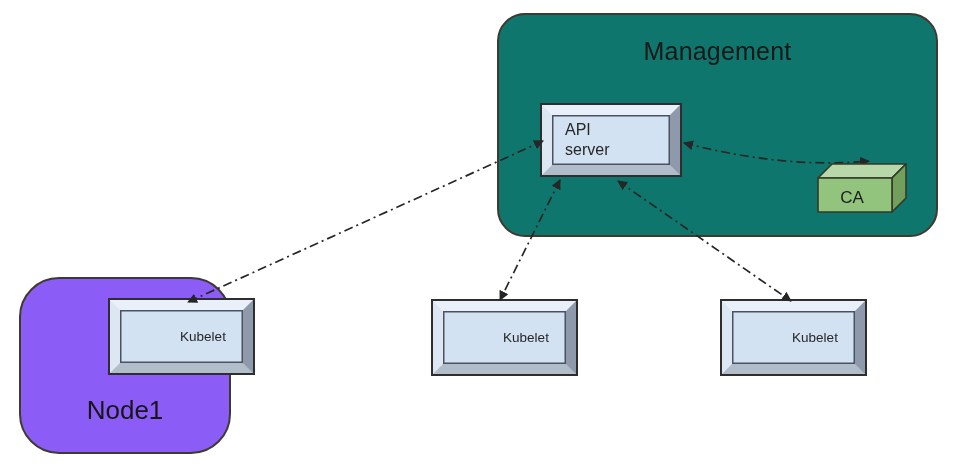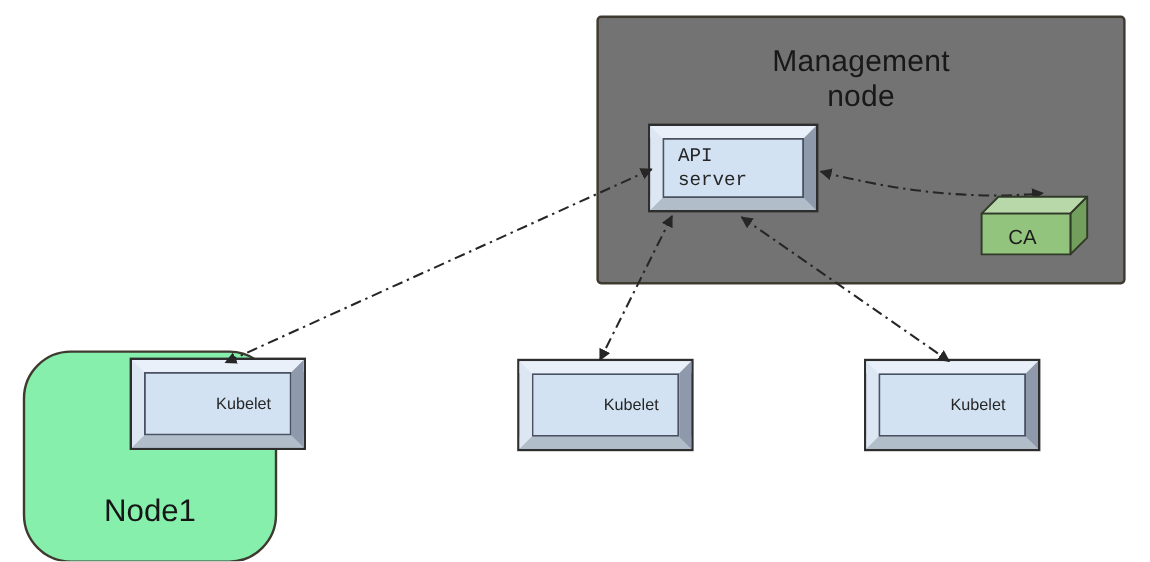--- a/index.html
+++ b/index.html
@@ -2,52 +2,51 @@
 <html><head>
 <meta charset="utf-8">
 <style>
   html,body{margin:0;padding:0;background:#ffffff;}
   .canvas{
     position:relative;width:958px;height:468px;background:#ffffff;overflow:hidden;
     font-family:"Liberation Sans","DejaVu Sans",sans-serif;color:#1c1c1c;
   }
   
   .container-box{position:absolute;box-sizing:border-box;border:2.5px solid #3f3a30;}
-  .mgmt{left:497px;top:13px;width:441px;height:224px;border-radius:4px;background:#737373;}
+  .mgmt{left:497px;top:13px;width:441px;height:224px;border-radius:28px;background:#0f766e;}
   .mgmt-title{position:absolute;left:0;top:22px;width:100%;text-align:center;
     font-size:25px;line-height:29px;color:#181818;letter-spacing:.2px;}
-  .node{top:292px;width:212px;height:177px;border-radius:40px;background:#86efac;}
+  .node{top:277px;width:212px;height:177px;border-radius:40px;background:#8b5cf6;}
   .n1{left:19px}.n2{left:346px}.n3{left:685px}
   .node-label{position:absolute;left:0;bottom:26px;width:100%;text-align:center;
     font-size:26px;color:#161616;}
   
   .keycap{position:absolute;box-sizing:border-box;border:10px solid;
     border-color:#eaf0f9 #8e9aab #b2bdca #dde7f3;background:#d2e2f2;
     box-shadow:0 0 0 2px #2e2e2e, inset 0 0 0 1.5px #4a5160;
     display:flex;align-items:center;}
   .api{left:542px;top:105px;width:138px;height:70px;}
-  .api .lbl{font-size:16px;line-height:20px;padding-left:13px;color:#262626;font-family:Liberation Mono, monospace;}
+  .api .lbl{font-size:16px;line-height:20px;padding-left:13px;color:#262626;}
   .kubelet{width:143px;height:73px;padding-left:43px;}
   .k1{left:110px;top:300px}.k2{left:433px;top:301px}.k3{left:722px;top:301px}
   .kubelet .lbl{width:100%;text-align:center;font-size:13.5px;color:#262626;}
   
   .overlay{position:absolute;left:0;top:0;width:958px;height:468px;pointer-events:none;}
   .conn{fill:none;stroke:#262626;stroke-width:1.7;stroke-dasharray:9 4 2 4;}
   .ca-face{stroke:#313a28;stroke-width:1.6;stroke-linejoin:round;}
   .ca-text{font-family:"Liberation Sans","DejaVu Sans",sans-serif;font-size:17px;fill:#1d1d1d;}
 </style>
 </head>
 <body>
 
 <div class="canvas">
 
   <div class="container-box mgmt">
     <div class="mgmt-title">
       <div>Management</div>
-      <div>node</div>
     </div>
   </div>
 
   <div class="container-box node n1">
     <div class="node-label">Node1</div>
   </div>
 
   <div class="keycap api">
     <div class="lbl">
       <div>API</div>

